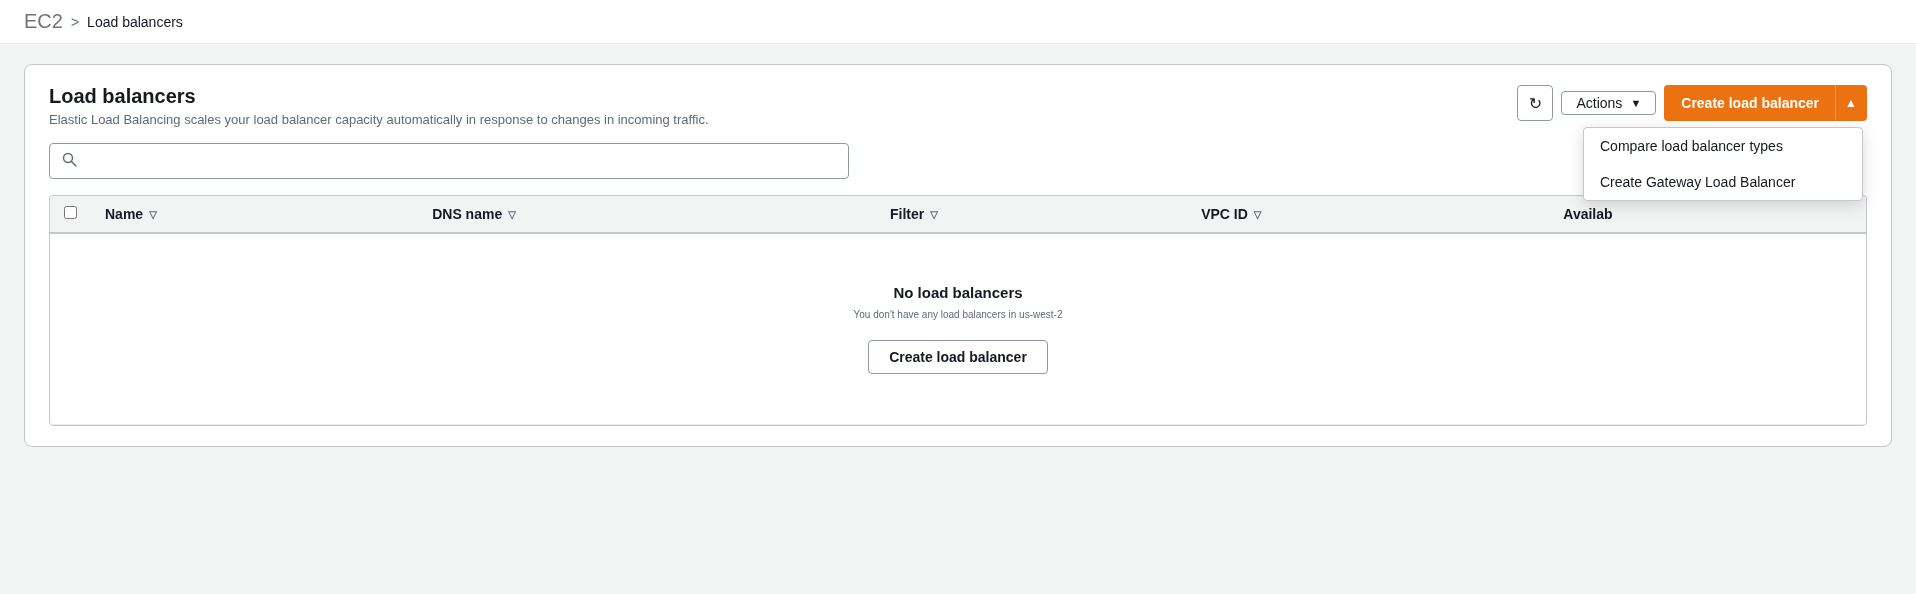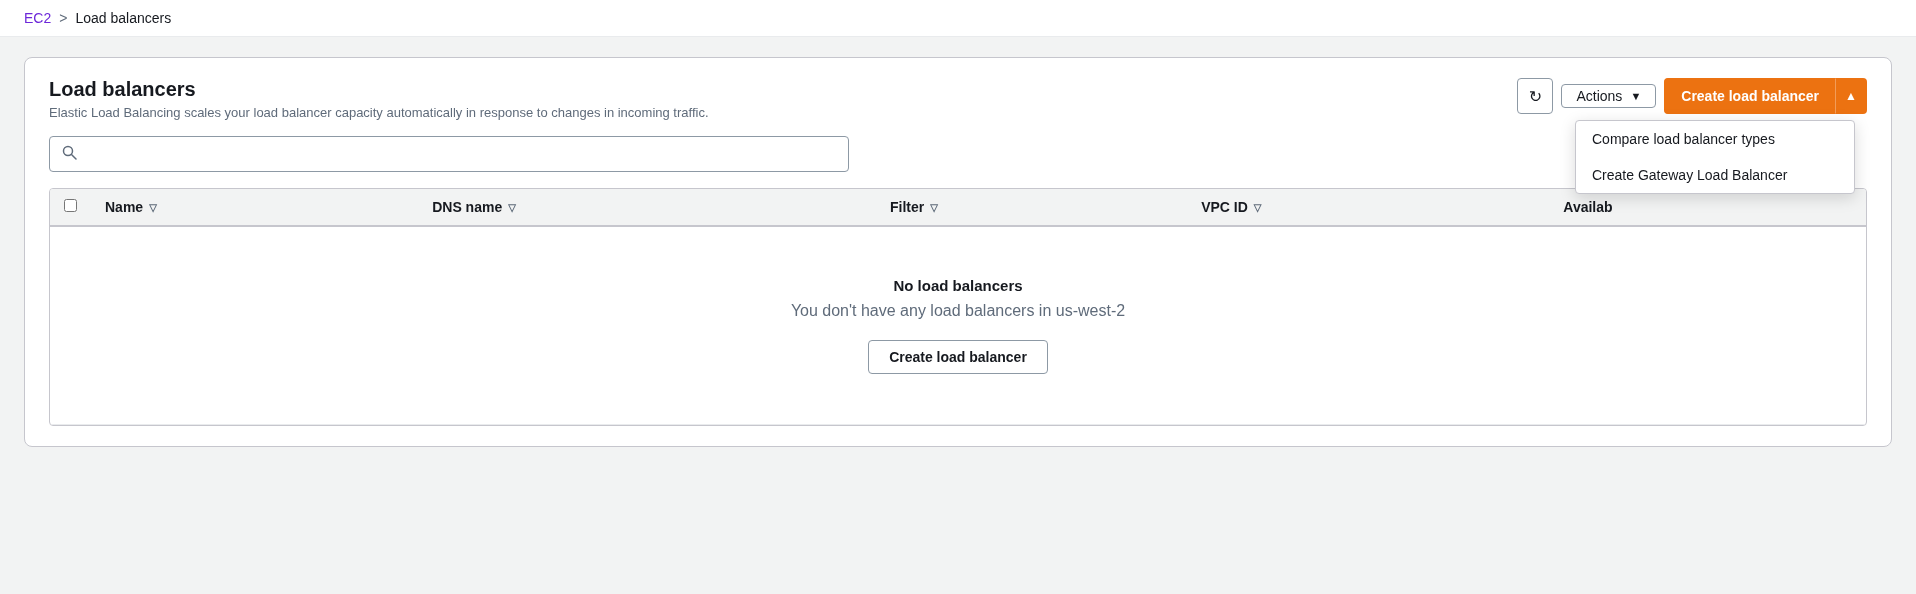--- a/index.html
+++ b/index.html
@@ -13,23 +13,23 @@
 
     .breadcrumb-bar {
       background: #fff;
       padding: 10px 24px;
       border-bottom: 1px solid #e9ebed;
       display: flex;
       align-items: center;
       gap: 8px;
     }
     .breadcrumb-link {
-      color: #6d28d9;
+      color: #737373;
       text-decoration: none;
-      font-size: 14px;
+      font-size: 20px;
     }
     .breadcrumb-separator {
       color: #5f6b7a;
       font-size: 14px;
     }
     .breadcrumb-current {
       color: #16191f;
       font-size: 14px;
       font-weight: 500;
     }
@@ -210,40 +210,40 @@
       text-align: center;
       padding: 40px 20px;
     }
     .empty-title {
       font-size: 15px;
       font-weight: 700;
       margin-bottom: 8px;
       color: #16191f;
     }
     .empty-desc {
-      font-size: 16px;
+      font-size: 10px;
       color: #5f6b7a;
       margin-bottom: 20px;
     }
     .btn-create-empty {
       background: #fff;
       border: 1px solid #8d99a5;
       border-radius: 4px;
       padding: 8px 20px;
       font-size: 14px;
       font-weight: 700;
       cursor: pointer;
       color: #16191f;
     }
 
     
     .dropdown-menu {
       position: absolute;
       top: 42px;
-      right: 12px;
+      right: 4px;
       background: #fff;
       border: 1px solid #c6c6cd;
       border-radius: 4px;
       box-shadow: 0 4px 16px rgba(0,0,0,0.15);
       min-width: 280px;
       z-index: 100;
     }
 
     .dropdown-item {
       padding: 10px 16px;

